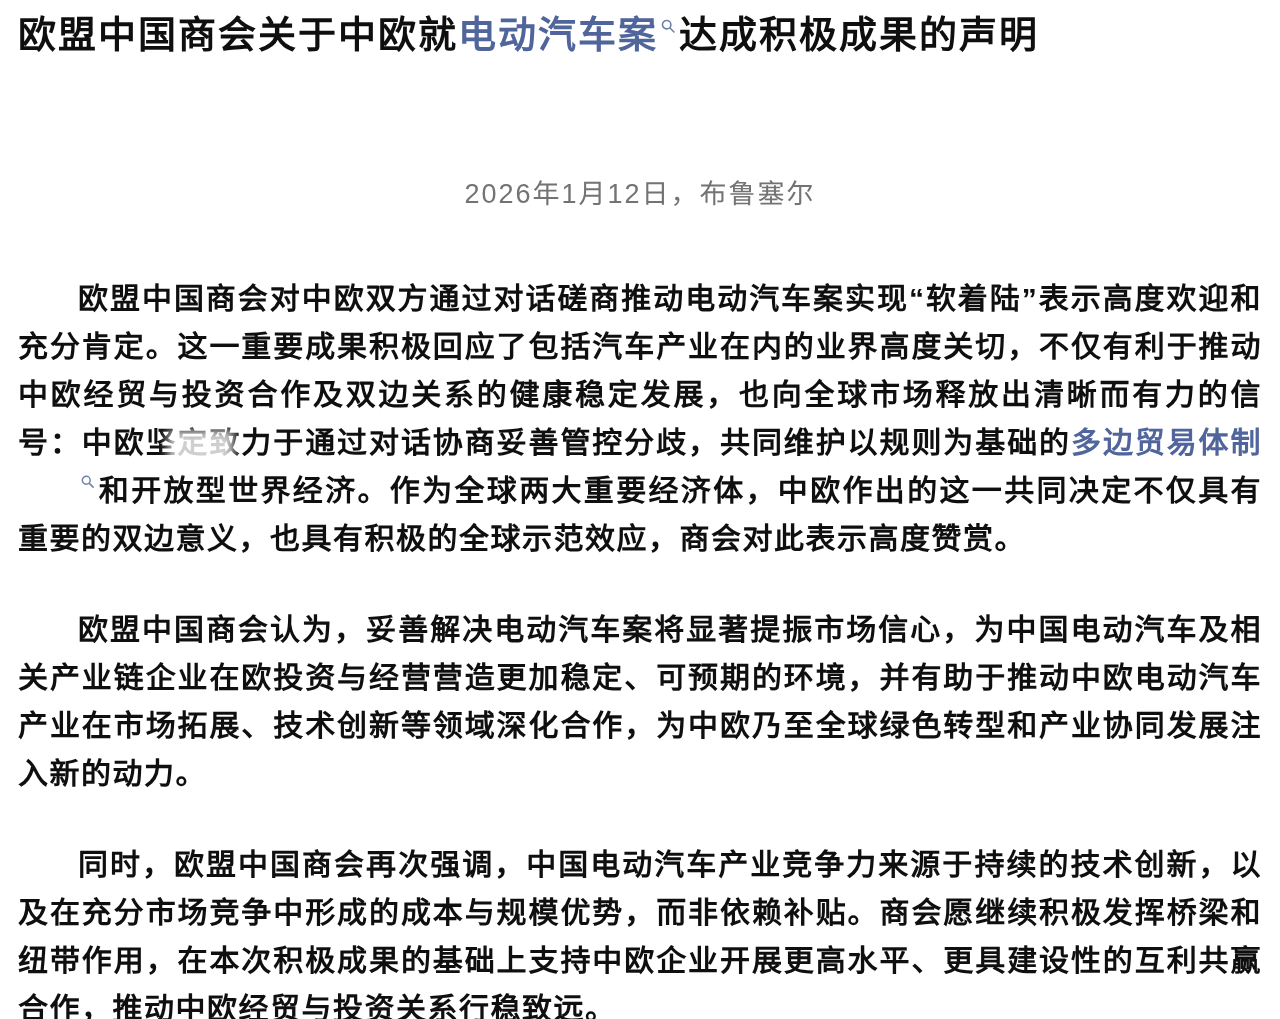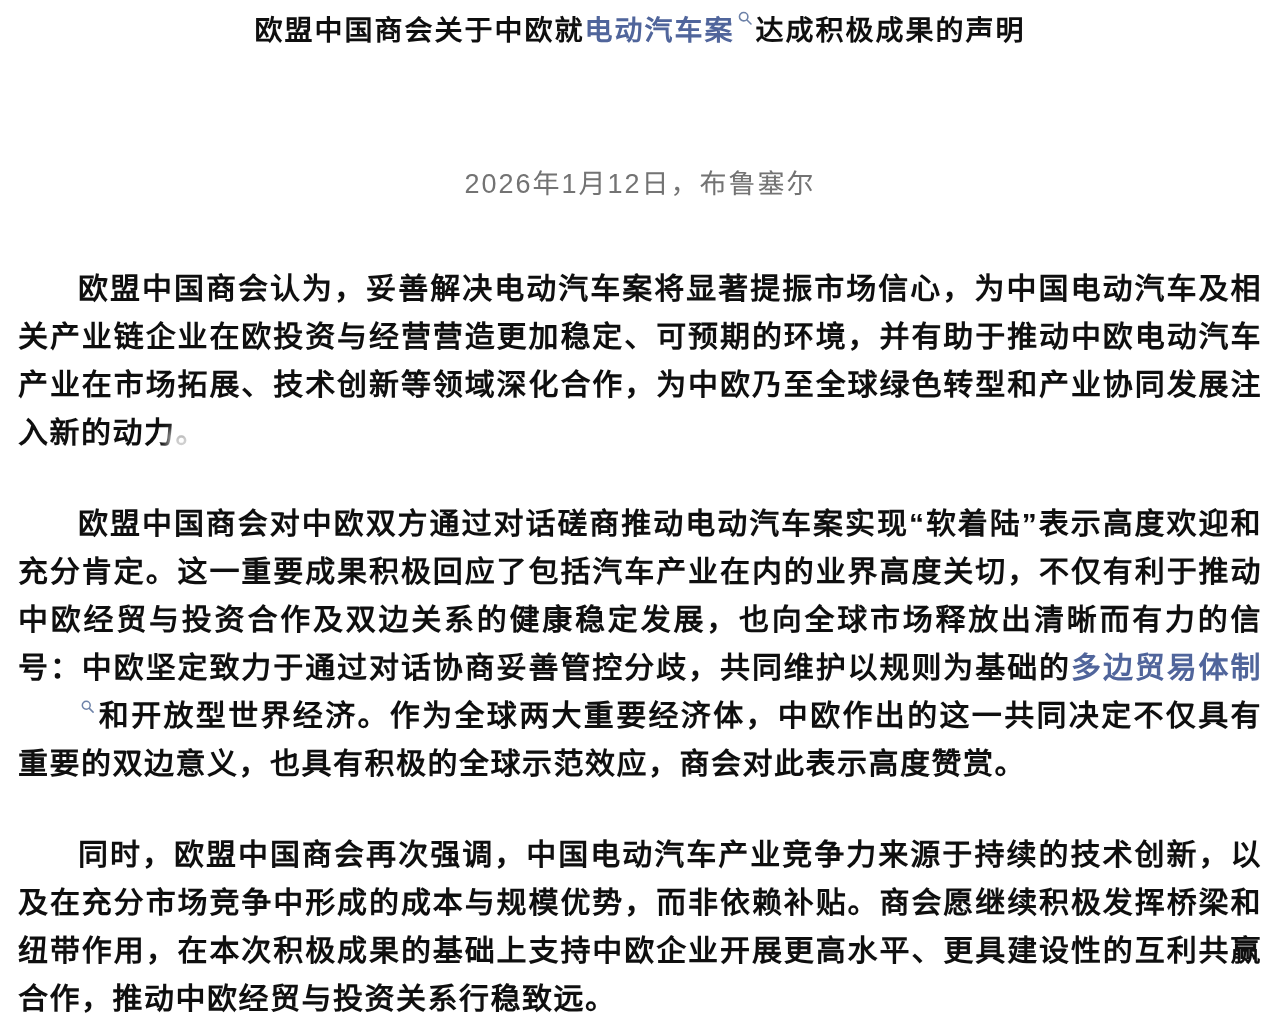--- a/index.html
+++ b/index.html
@@ -12,24 +12,24 @@
     height: 1019px;
     overflow: hidden;
     position: relative;
     font-family: "Liberation Sans", "DejaVu Sans", sans-serif;
     color: #0f0f0f;
   }
   .article {
     padding: 0 18px;
   }
   .title {
-    font-size: 28px;
+    font-size: 38px;
     font-weight: 700;
     line-height: 1.32;
-    text-align: center;
+    text-align: left;
     letter-spacing: 2px;
     margin: 10px 0 0 0;
     color: #0f0f0f;
   }
   .dateline {
     text-align: center;
     font-size: 27px;
     font-weight: 400;
     letter-spacing: 2px;
     margin: 112px 0 0 0;
@@ -89,26 +89,26 @@
 
   <h1 class="title"><span>欧盟中国商会关于中欧就</span><a class="link">电动汽车案</a><span class="search-icon"><svg width="16" height="16" viewBox="0 0 24 24" fill="none" stroke="currentColor" stroke-width="2.4">
           <circle cx="10" cy="10" r="6.3"></circle>
           <line x1="15" y1="15" x2="21" y2="21" stroke-linecap="round"></line>
         </svg></span><span>达成积极成果的声明</span></h1>
 
   <p class="dateline">2026年1月12日，布鲁塞尔</p>
 
   <section class="content">
 
-    <p class="para">欧盟中国商会认为，妥善解决电动汽车案将显著提振市场信心，为中国电动汽车及相关产业链企业在欧投资与经营营造更加稳定、可预期的环境，并有助于推动中欧电动汽车产业在市场拓展、技术创新等领域深化合作，为中欧乃至全球绿色转型和产业协同发展注入新的动力。</p>
-
     <p class="para"><span>欧盟中国商会对中欧双方通过对话磋商推动电动汽车案实现“软着陆”表示高度欢迎和充分肯定。这一重要成果积极回应了包括汽车产业在内的业界高度关切，不仅有利于推动中欧经贸与投资合作及双边关系的健康稳定发展，也向全球市场释放出清晰而有力的信号：中欧坚定致力于通过对话协商妥善管控分歧，共同维护以规则为基础的</span><a class="link">多边贸易体制</a><span class="search-icon"><svg width="15" height="15" viewBox="0 0 24 24" fill="none" stroke="currentColor" stroke-width="2.4">
             <circle cx="10" cy="10" r="6.3"></circle>
             <line x1="15" y1="15" x2="21" y2="21" stroke-linecap="round"></line>
           </svg></span><span>和开放型世界经济。作为全球两大重要经济体，中欧作出的这一共同决定不仅具有重要的双边意义，也具有积极的全球示范效应，商会对此表示高度赞赏。</span></p>
+
+    <p class="para">欧盟中国商会认为，妥善解决电动汽车案将显著提振市场信心，为中国电动汽车及相关产业链企业在欧投资与经营营造更加稳定、可预期的环境，并有助于推动中欧电动汽车产业在市场拓展、技术创新等领域深化合作，为中欧乃至全球绿色转型和产业协同发展注入新的动力。</p>
 
     <p class="para">同时，欧盟中国商会再次强调，中国电动汽车产业竞争力来源于持续的技术创新，以及在充分市场竞争中形成的成本与规模优势，而非依赖补贴。商会愿继续积极发挥桥梁和纽带作用，在本次积极成果的基础上支持中欧企业开展更高水平、更具建设性的互利共赢合作，推动中欧经贸与投资关系行稳致远。</p>
 
   </section>
 
 </main>
 
 <div class="smudge"></div>
 
 </body></html>

